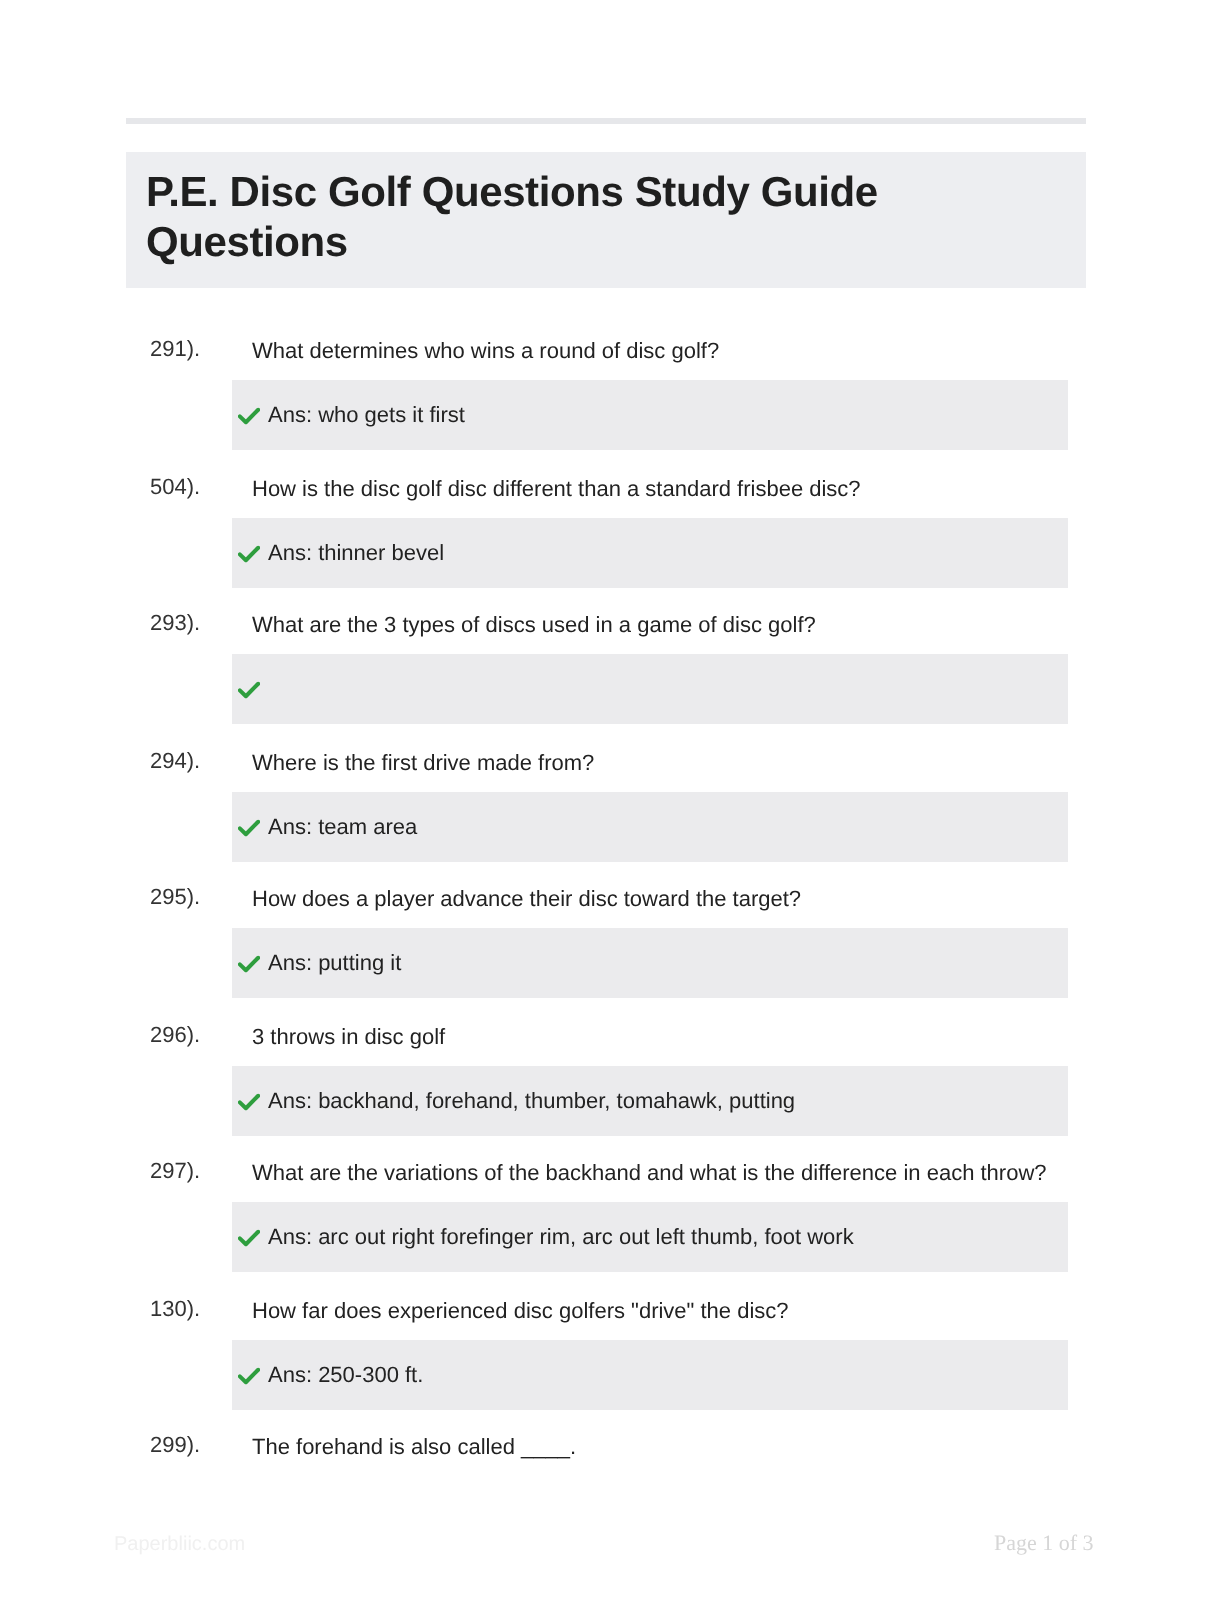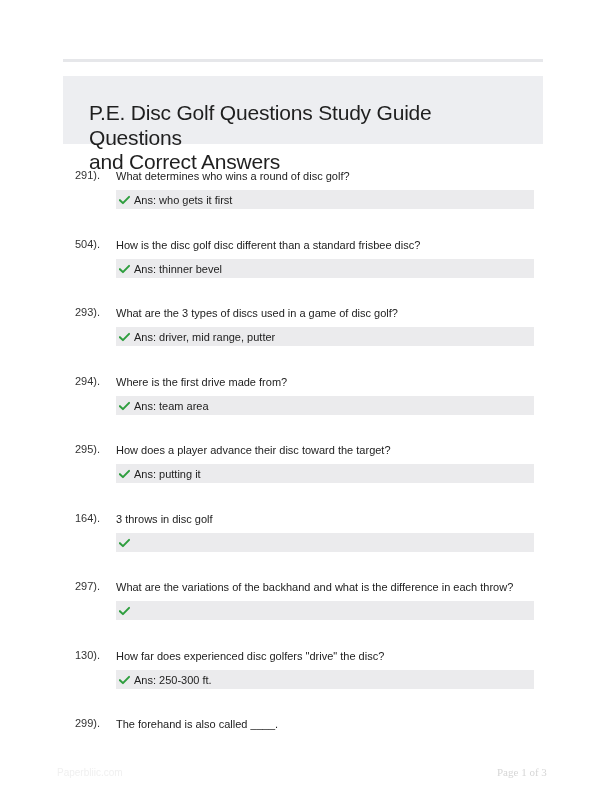--- a/index.html
+++ b/index.html
@@ -30,22 +30,22 @@
       width: 480px;
       height: 68px;
       background: #edeef1;
       box-sizing: border-box;
       padding: 9px 10px 0 10px;
     }
     .title-text {
       font-size: 21px;
       line-height: 24.5px;
       color: #1f1f1f;
-      margin: 16px;
-      font-weight: normal;
+      margin: 0;
+      font-weight: bold;
       letter-spacing: -0.2px;
     }
     .qa-list {
       position: absolute;
       left: 0;
       top: 0;
       width: 606px;
     }
     .qa-item {
       position: absolute;
@@ -55,33 +55,33 @@
     .q-num {
       position: absolute;
       left: 75px;
       top: 0;
       font-size: 11px;
       color: #333333;
       line-height: 14px;
     }
     .q-text {
       position: absolute;
-      left: 116px;
+      left: 126px;
       top: 1px;
       font-size: 11px;
       color: #222222;
       line-height: 14px;
       white-space: nowrap;
     }
     .ans-box {
       position: absolute;
       left: 116px;
       top: 22px;
       width: 418px;
-      height: 19px;
+      height: 35px;
       background: #ebebed;
       box-sizing: border-box;
       padding-left: 3px;
       display: flex;
       align-items: center;
     }
     .check-icon {
       width: 11px;
       height: 10px;
       display: inline-block;
@@ -111,21 +111,20 @@
     }
   </style>
 </head>
 <body>
 
 <div class="top-rule"></div>
 
 <div class="title-box">
   <h1 class="title-text">
     <span>P.E. Disc Golf Questions Study Guide Questions</span><br>
-    <span>and Correct Answers</span>
   </h1>
 </div>
 
 <div class="qa-list">
 
   <div class="qa-item" style="top:168px">
     <span class="q-num">291).</span>
     <span class="q-text">What determines who wins a round of disc golf?</span>
     <div class="ans-box">
       <svg class="check-icon" viewBox="0 0 12 10">
@@ -146,21 +145,20 @@
     </div>
   </div>
 
   <div class="qa-item" style="top:305px">
     <span class="q-num">293).</span>
     <span class="q-text">What are the 3 types of discs used in a game of disc golf?</span>
     <div class="ans-box">
       <svg class="check-icon" viewBox="0 0 12 10">
           <path d="M1 5.2 L4.3 8.4 L11 1.6" fill="none" stroke="#2e9e3e" stroke-width="2.2" stroke-linecap="round" stroke-linejoin="round"></path>
         </svg>
-      <span class="ans-text">Ans: driver, mid range, putter</span>
     </div>
   </div>
 
   <div class="qa-item" style="top:374px">
     <span class="q-num">294).</span>
     <span class="q-text">Where is the first drive made from?</span>
     <div class="ans-box">
       <svg class="check-icon" viewBox="0 0 12 10">
           <path d="M1 5.2 L4.3 8.4 L11 1.6" fill="none" stroke="#2e9e3e" stroke-width="2.2" stroke-linecap="round" stroke-linejoin="round"></path>
         </svg>
@@ -173,36 +171,38 @@
     <span class="q-text">How does a player advance their disc toward the target?</span>
     <div class="ans-box">
       <svg class="check-icon" viewBox="0 0 12 10">
           <path d="M1 5.2 L4.3 8.4 L11 1.6" fill="none" stroke="#2e9e3e" stroke-width="2.2" stroke-linecap="round" stroke-linejoin="round"></path>
         </svg>
       <span class="ans-text">Ans: putting it</span>
     </div>
   </div>
 
   <div class="qa-item" style="top:511px">
-    <span class="q-num">164).</span>
+    <span class="q-num">296).</span>
     <span class="q-text">3 throws in disc golf</span>
     <div class="ans-box">
       <svg class="check-icon" viewBox="0 0 12 10">
           <path d="M1 5.2 L4.3 8.4 L11 1.6" fill="none" stroke="#2e9e3e" stroke-width="2.2" stroke-linecap="round" stroke-linejoin="round"></path>
         </svg>
+      <span class="ans-text">Ans: backhand, forehand, thumber, tomahawk, putting</span>
     </div>
   </div>
 
   <div class="qa-item" style="top:579px">
     <span class="q-num">297).</span>
     <span class="q-text">What are the variations of the backhand and what is the difference in each throw?</span>
     <div class="ans-box">
       <svg class="check-icon" viewBox="0 0 12 10">
           <path d="M1 5.2 L4.3 8.4 L11 1.6" fill="none" stroke="#2e9e3e" stroke-width="2.2" stroke-linecap="round" stroke-linejoin="round"></path>
         </svg>
+      <span class="ans-text">Ans: arc out right forefinger rim, arc out left thumb, foot work</span>
     </div>
   </div>
 
   <div class="qa-item" style="top:648px">
     <span class="q-num">130).</span>
     <span class="q-text">How far does experienced disc golfers "drive" the disc?</span>
     <div class="ans-box">
       <svg class="check-icon" viewBox="0 0 12 10">
           <path d="M1 5.2 L4.3 8.4 L11 1.6" fill="none" stroke="#2e9e3e" stroke-width="2.2" stroke-linecap="round" stroke-linejoin="round"></path>
         </svg>

